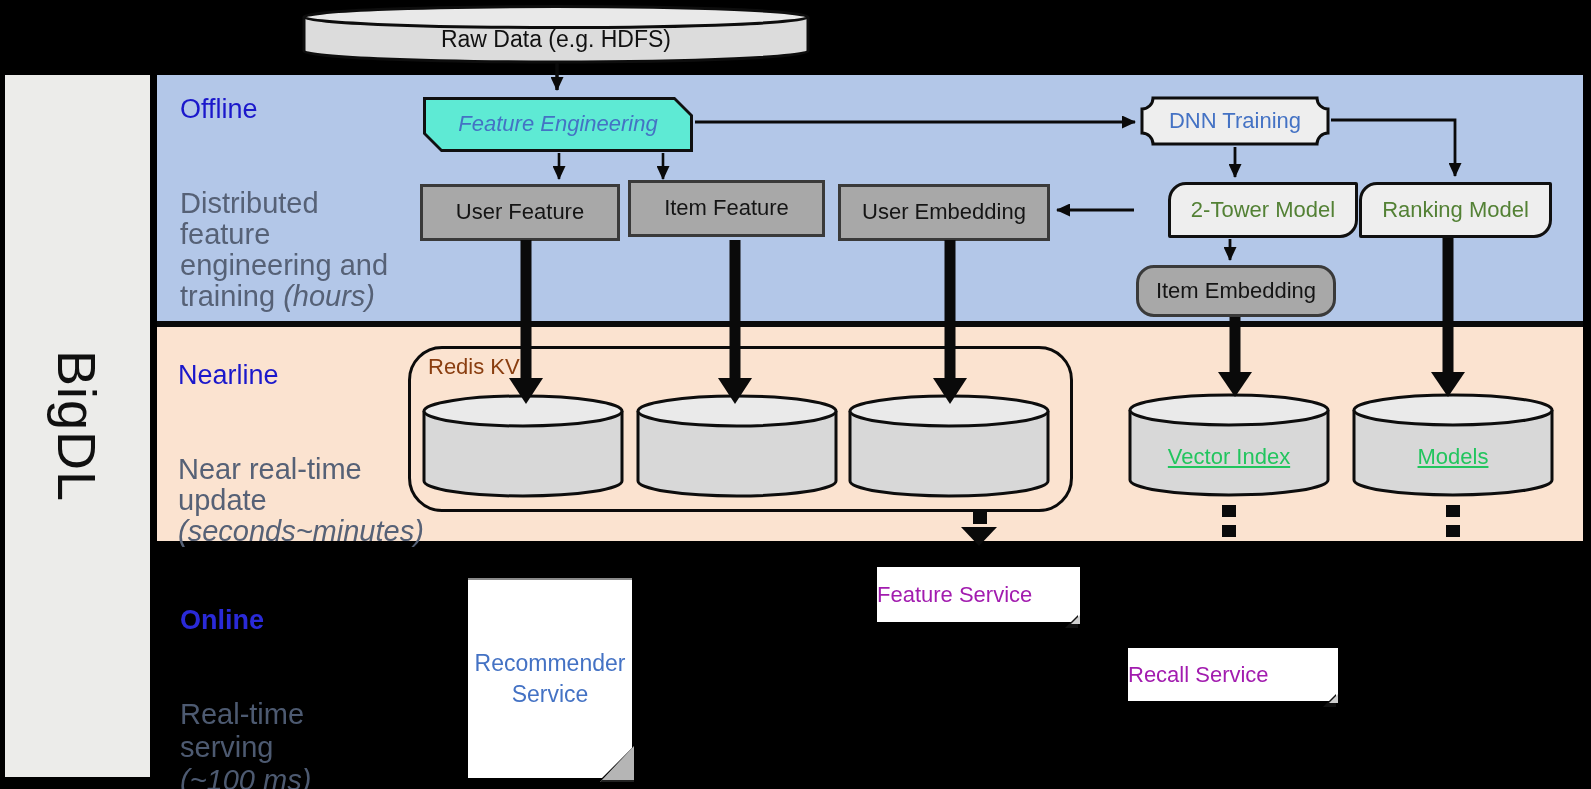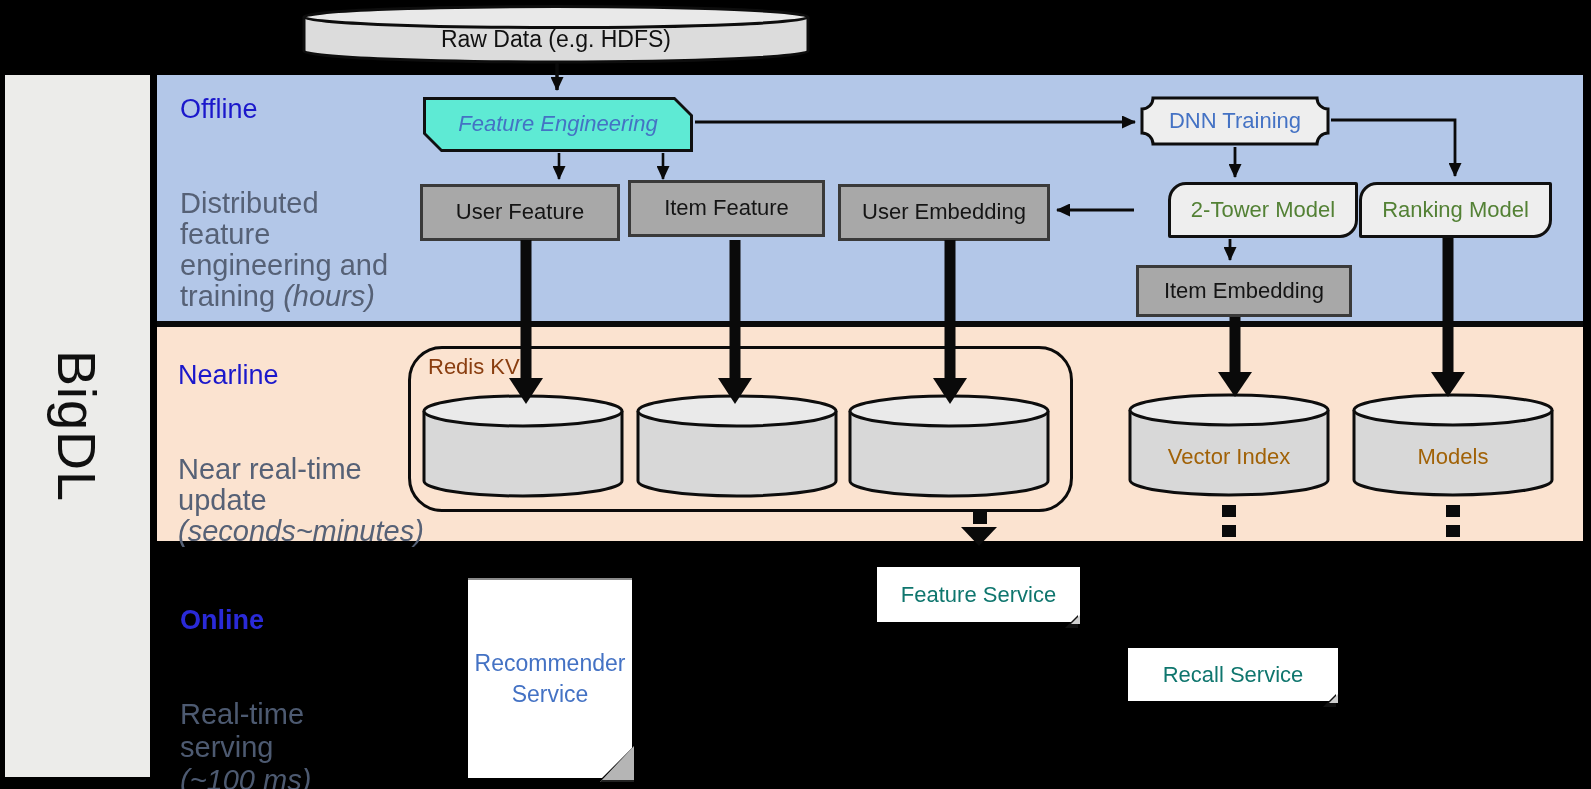--- a/index.html
+++ b/index.html
@@ -5,36 +5,36 @@
   html,body{margin:0;padding:0;background:#000;}
   #stage{position:relative;width:1591px;height:789px;background:#000;overflow:hidden;
          font-family:"Liberation Sans","DejaVu Sans",sans-serif;}
   .abs{position:absolute;}
   .band{position:absolute;left:157px;width:1426px;}
   .node{position:absolute;display:flex;align-items:center;justify-content:center;
         box-sizing:border-box;text-align:center;line-height:1.1;}
   .graybox{background:#a8a8a8;border:3px solid #3a3a3a;color:#151515;font-size:22px;}
   .lightbox{background:#eeeeee;border:3px solid #101010;font-size:22px;}
   .green-text{color:#538135;}
-  .brown-text{color:#a16207;}
+  .brown-text{color:#22c55e;text-decoration:underline;}
   .round-diag{border-radius:18px 2px 18px 2px;}
   .cut-outer{background:#101010;
      clip-path:polygon(0 0,calc(100% - 18px) 0,100% 18px,100% 100%,18px 100%,0 calc(100% - 18px));}
   .cut-inner{position:absolute;inset:3px;background:#5eead4;display:flex;align-items:center;justify-content:center;
      font-size:22px;color:#4472c4;
      clip-path:polygon(0 0,calc(100% - 16px) 0,100% 16px,100% 100%,16px 100%,0 calc(100% - 16px));font-style:italic;}
   .section-label{position:absolute;font-size:27px;font-weight:400;color:#1b18cb;}
   .section-desc{position:absolute;font-size:29px;color:#566176;line-height:31px;margin-top:48px;}
   .online .section-label{color:#2a2ad8;}
   .online .section-desc{color:#4d5a71;}
   .ital{font-style:italic;}
   .cyl-label{position:absolute;inset:0;display:flex;align-items:center;justify-content:center;
      padding-top:18px;font-size:22px;}
-  .svc{position:absolute;background:#ffffff;display:flex;align-items:center;justify-content:center;
-     font-size:22px;color:#0f766e;}
+  .svc{position:absolute;background:#ffffff;display:flex;align-items:center;justify-content:flex-start;
+     font-size:22px;color:#a21caf;}
   .svc .fold{position:absolute;right:2px;bottom:-6px;width:0;height:0;
      border-left:13px solid transparent;border-bottom:13px solid #111;}
   .svc .fold-in{position:absolute;right:0;bottom:-2px;width:0;height:0;
      border-left:9px solid transparent;border-bottom:9px solid #cfcfcf;}
   #redis-container{position:absolute;left:408px;top:346px;width:665px;height:166px;
      border:3px solid #0b0b0b;border-radius:34px;box-sizing:border-box;}
   #redis-label{position:absolute;left:17px;top:5px;font-size:22px;color:#8a3e10;}
   #recommender-doc{position:absolute;left:468px;top:578px;width:164px;height:200px;}
   #recommender-page{position:absolute;inset:0;background:#fff;border-top:2px solid #8a8a8a;
      clip-path:polygon(0 0,100% 0,100% calc(100% - 30px),calc(100% - 30px) 100%,0 100%);
@@ -86,21 +86,21 @@
 
   <div class="abs" style="left:1140px;top:96px;width:190px;height:50px;">
     <svg width="190" height="50" viewBox="0 0 190 50">
       <path d="M13,2 L177,2 A11,11 0 0 0 188,13 L188,37 A11,11 0 0 0 177,48 L13,48 A11,11 0 0 0 2,37 L2,13 A11,11 0 0 0 13,2 Z" fill="#eeeeee" stroke="#0d0d0d" stroke-width="3"></path>
     </svg>
     <div class="cyl-label" style="padding-top:0;color:#4472c4;">DNN Training</div>
   </div>
 
   <div class="node lightbox round-diag green-text" style="left:1135px;top:182px;width:190px;height:56px;margin-left:33px;">2-Tower Model</div>
   <div class="node lightbox round-diag green-text" style="left:1352px;top:182px;width:193px;height:56px;margin-left:7px;">Ranking Model</div>
-  <div class="node graybox" style="left:1136px;top:265px;width:216px;height:52px;">Item Embedding</div>
+  <div class="node graybox" style="left:1136px;top:265px;width:200px;height:52px;border-radius:18px;">Item Embedding</div>
 
   <div class="section-label" style="left:178px;top:360px;">Nearline</div>
   <div class="section-desc" style="left:178px;top:406px;">
     <div>Near real-time</div>
     <div>update</div>
     <div class="ital">(seconds~minutes)</div>
   </div>
 
   <div id="redis-container">
     <div id="redis-label">Redis KV</div>

